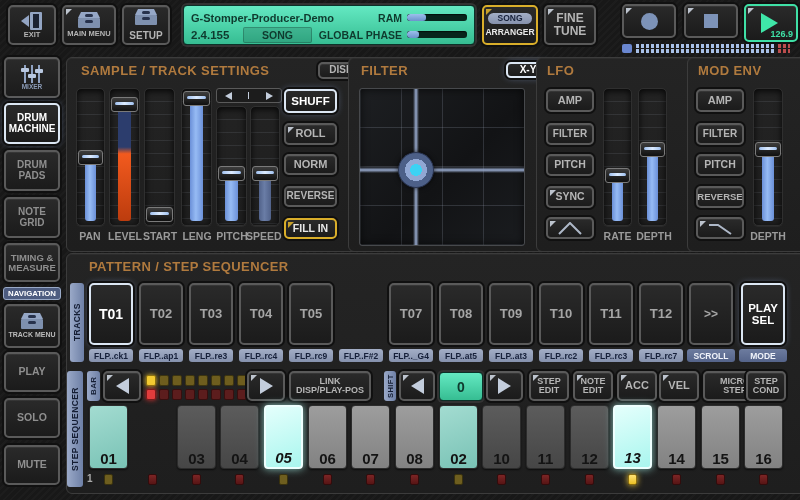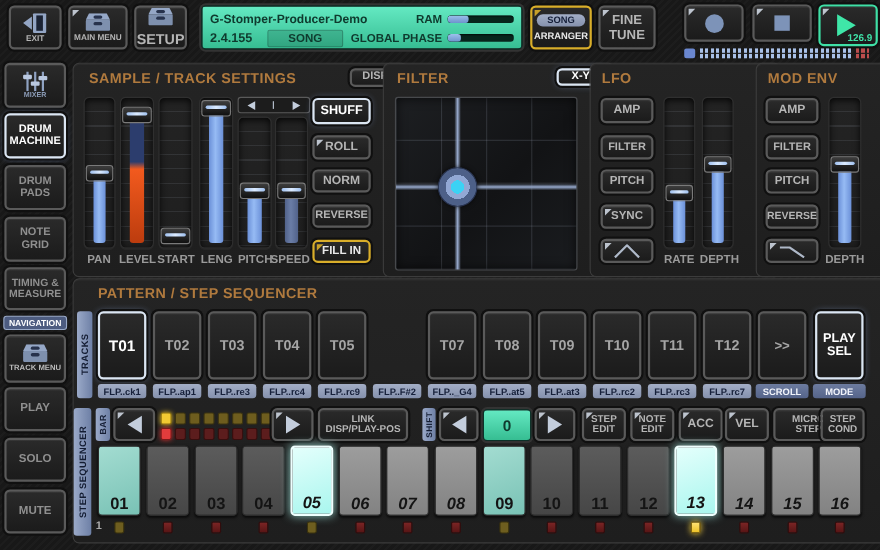--- a/index.html
+++ b/index.html
@@ -66,21 +66,21 @@
   .chip.dk{background:linear-gradient(180deg,#6d7c9f,#55648a);color:#f0f3fa;}
   
   .ttab{position:absolute;top:29px;width:44px;height:62px;font-size:13px;color:#a5a5a5;}
   
   .cbtn{top:117px;height:30px;font-size:9px;}
   
   .pad{position:absolute;top:151px;width:39px;height:64px;border-radius:4px;border:1px solid #2c2c2c;
     display:flex;align-items:flex-end;justify-content:center;font-weight:bold;font-size:15px;color:#141414;
     padding-bottom:1px;box-sizing:border-box;box-shadow:0 1px 2px rgba(0,0,0,.6);}
   .pad-dark{background:linear-gradient(180deg,#5c5c5c,#464646);}
-  .pad-light{background:linear-gradient(180deg,#9d9d9d,#828282);font-style:italic;}
+  .pad-light{background:linear-gradient(180deg,#9d9d9d,#828282);}
   .pad-active{background:linear-gradient(160deg,#a3dcd1,#79c2b5);}
   .pad-current{background:linear-gradient(160deg,#e4fffc,#a9f6ee);border:2px solid #eefffe;
     box-shadow:0 0 9px rgba(170,250,240,.75);font-style:italic;}
   .sled{position:absolute;top:220px;width:9px;height:11px;border-radius:2px;box-sizing:border-box;}
   .led-red{background:linear-gradient(180deg,#7c2525,#571515);border:1px solid #330c0c;}
   .led-yellow-dim{background:linear-gradient(180deg,#8d7927,#67571b;);border:1px solid #3a320e;background-color:#6e5e1f;}
   .led-yellow-bright{background:linear-gradient(180deg,#ffe275,#ecc125);border:1px solid #8a6d10;box-shadow:0 0 6px #f0cc40;}
   
   .ledgrid{position:absolute;display:grid;grid-template-columns:repeat(8,10px);grid-auto-rows:11px;gap:3px 3px;}
   .ledgrid i{display:block;border-radius:2px;box-sizing:border-box;}
@@ -118,21 +118,21 @@
     </svg>
     <span style="font-size:7.5px;margin-top:1px">MAIN MENU</span>
   </div>
   <div class="btn" style="left:122px;top:5px;width:48px;height:40px">
     <svg width="24" height="17" viewBox="0 0 24 17">
       <path d="M4 0 L20 0 L23 6 L1 6 Z" fill="#95a7c6"></path>
       <rect x="1" y="6" width="22" height="10" rx="1" fill="#7e90ae"></rect>
       <rect x="8" y="2" width="8" height="3" rx="1.5" fill="#27324c"></rect>
       <rect x="8" y="8" width="8" height="3" rx="1.5" fill="#27324c"></rect>
     </svg>
-    <span style="font-size:13px;margin-top:5px">SETUP</span>
+    <span style="font-size:10px;margin-top:5px">SETUP</span>
   </div>
 
   <div class="abs display" style="left:183px;top:5px;width:292px;height:40px;padding:3px 7px;box-sizing:border-box">
     <div style="display:flex;align-items:center;height:17px">
       <span style="font-size:11px;font-weight:bold">G-Stomper-Producer-Demo</span>
       <span style="margin-left:auto;font-size:10.5px;font-weight:bold">RAM</span>
       <span class="bar7" style="width:60px;margin-left:5px">
           <span style="width:32%"></span>
         </span>
     </div>
@@ -470,43 +470,40 @@
         <span>STEP</span>
     </div>
     <div class="btn cbtn" style="left:679px;width:40px">
       <span>STEP</span>
         <span>COND</span>
     </div>
 
     <div class="pad pad-active" style="left:22px">
         <span>01</span>
       </div>
-    <div class="pad pad-dark" style="left:66px">
-        <span>02</span>
-      </div>
     <div class="pad pad-dark" style="left:110px">
         <span>03</span>
       </div>
     <div class="pad pad-dark" style="left:153px">
         <span>04</span>
       </div>
     <div class="pad pad-current" style="left:197px">
         <span>05</span>
       </div>
     <div class="pad pad-light" style="left:241px">
         <span>06</span>
       </div>
     <div class="pad pad-light" style="left:284px">
         <span>07</span>
       </div>
     <div class="pad pad-light" style="left:328px">
         <span>08</span>
       </div>
     <div class="pad pad-active" style="left:372px">
-        <span>09</span>
+        <span>02</span>
       </div>
     <div class="pad pad-dark" style="left:415px">
         <span>10</span>
       </div>
     <div class="pad pad-dark" style="left:459px">
         <span>11</span>
       </div>
     <div class="pad pad-dark" style="left:503px">
         <span>12</span>
       </div>

